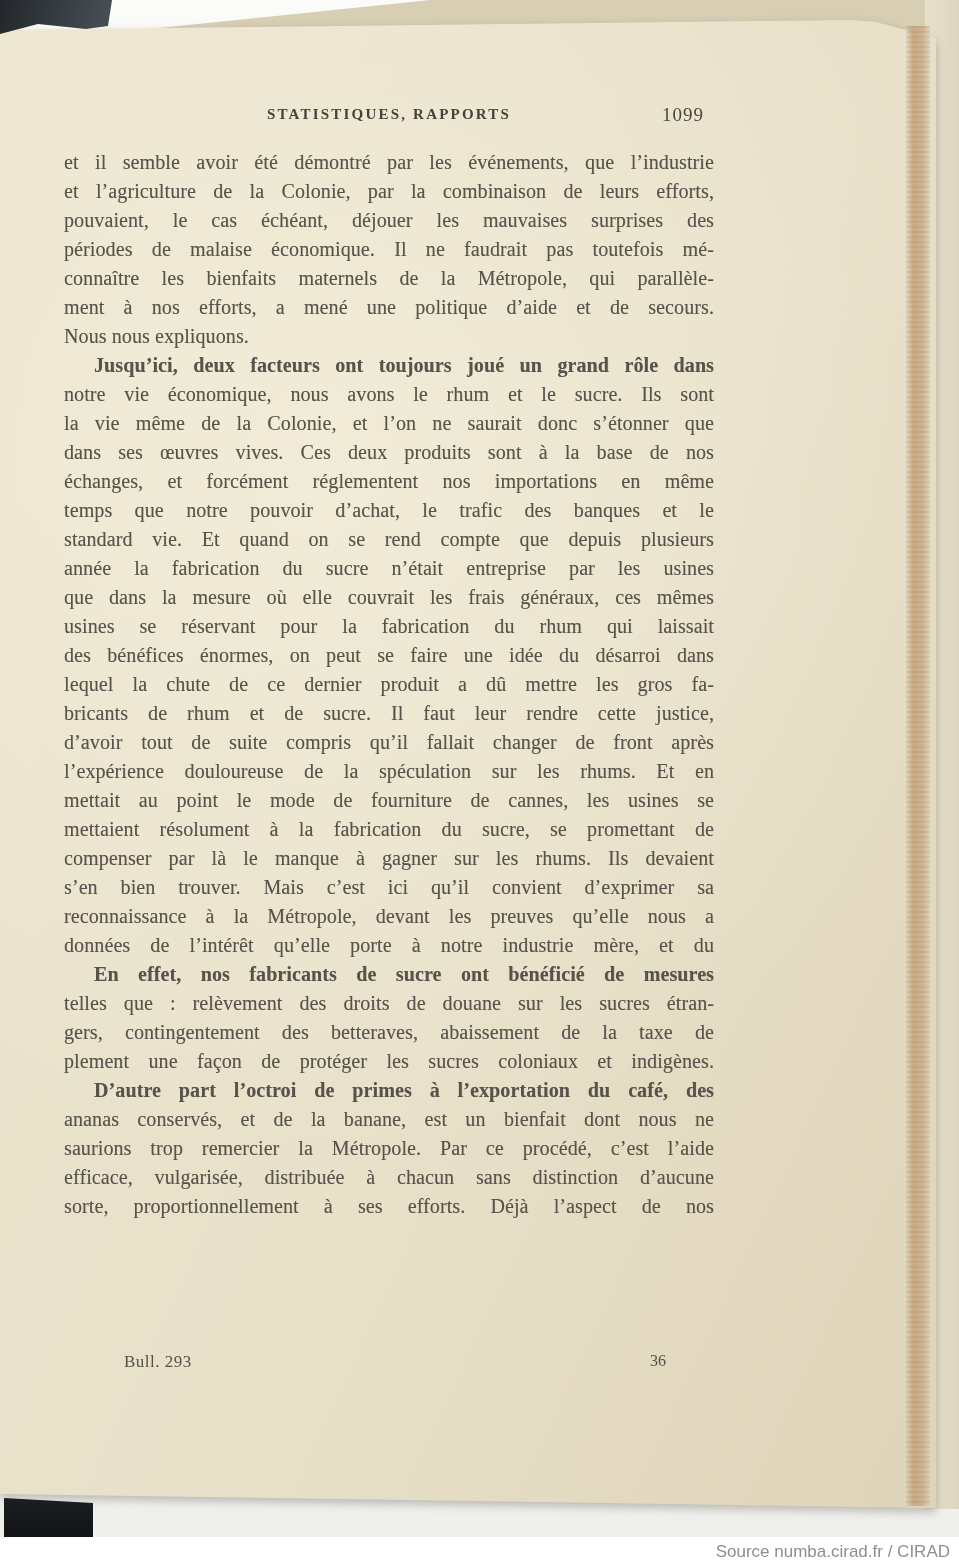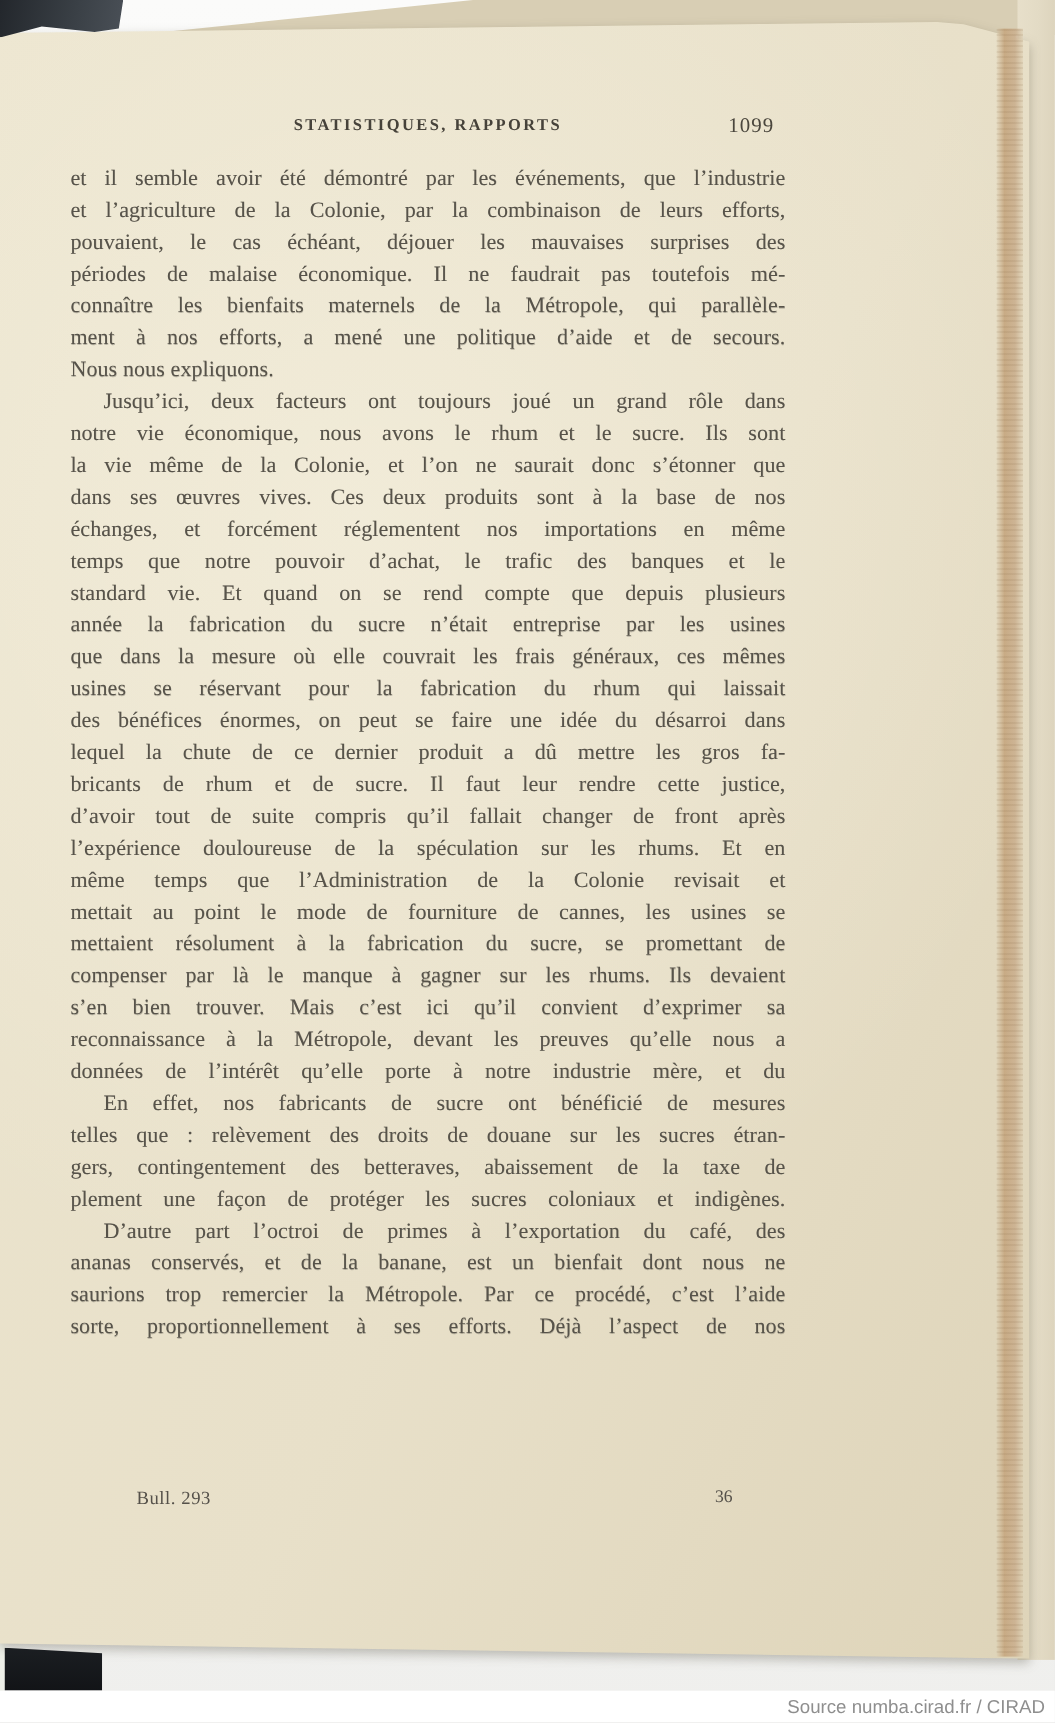--- a/index.html
+++ b/index.html
@@ -62,21 +62,21 @@
     font-size: 19px; color: #4a463d; letter-spacing: 1px;
   }
   .body-text { position: absolute; left: 64px; top: 128px; width: 650px; color: #57534a; }
   .body-text .line {
     font-size: 20px; line-height: 29px; height: 29px;
     text-align: justify; text-align-last: justify;
     white-space: nowrap; letter-spacing: 0.1px;
     text-shadow: 0.3px 0.3px 0.3px rgba(87,83,74,0.35);
   }
   .body-text .line.short { text-align-last: left; }
-  .body-text .line.indent { text-indent: 30px; }
+  .body-text .line.indent { text-indent: 30px; font-weight: bold; }
   .page-footer {
     position: absolute; left: 64px; top: 1332px; width: 650px;
     display: flex; justify-content: space-between;
     font-size: 17px; color: #55514a;
   }
   .page-footer .bull { margin-left: 60px; letter-spacing: 0.5px; }
   .page-footer .sig { margin-right: 48px; font-size: 16px; }
   .source-bar {
     position: absolute; left: 0; bottom: 0; width: 100%; height: 29px;
     background: #ffffff;
@@ -119,34 +119,34 @@
           <div class="line">temps que notre pouvoir d’achat, le trafic des banques et le</div>
           <div class="line">standard vie. Et quand on se rend compte que depuis plusieurs</div>
           <div class="line">année la fabrication du sucre n’était entreprise par les usines</div>
           <div class="line">que dans la mesure où elle couvrait les frais généraux, ces mêmes</div>
           <div class="line">usines se réservant pour la fabrication du rhum qui laissait</div>
           <div class="line">des bénéfices énormes, on peut se faire une idée du désarroi dans</div>
           <div class="line">lequel la chute de ce dernier produit a dû mettre les gros fa-</div>
           <div class="line">bricants de rhum et de sucre. Il faut leur rendre cette justice,</div>
           <div class="line">d’avoir tout de suite compris qu’il fallait changer de front après</div>
           <div class="line">l’expérience douloureuse de la spéculation sur les rhums. Et en</div>
-          <div class="line">même temps que l’Administration de la Colonie revisait et</div>
           <div class="line">mettait au point le mode de fourniture de cannes, les usines se</div>
           <div class="line">mettaient résolument à la fabrication du sucre, se promettant de</div>
           <div class="line">compenser par là le manque à gagner sur les rhums. Ils devaient</div>
           <div class="line">s’en bien trouver. Mais c’est ici qu’il convient d’exprimer sa</div>
           <div class="line">reconnaissance à la Métropole, devant les preuves qu’elle nous a</div>
           <div class="line">données de l’intérêt qu’elle porte à notre industrie mère, et du</div>
           <div class="line indent">En effet, nos fabricants de sucre ont bénéficié de mesures</div>
           <div class="line">telles que : relèvement des droits de douane sur les sucres étran-</div>
           <div class="line">gers, contingentement des betteraves, abaissement de la taxe de</div>
           <div class="line">plement une façon de protéger les sucres coloniaux et indigènes.</div>
           <div class="line indent">D’autre part l’octroi de primes à l’exportation du café, des</div>
           <div class="line">ananas conservés, et de la banane, est un bienfait dont nous ne</div>
           <div class="line">saurions trop remercier la Métropole. Par ce procédé, c’est l’aide</div>
+          <div class="line">efficace, vulgarisée, distribuée à chacun sans distinction d’aucune</div>
           <div class="line">sorte, proportionnellement à ses efforts. Déjà l’aspect de nos</div>
         </div>
       <div class="page-footer">
         <span class="bull">Bull. 293</span>
         <span class="sig">36</span>
       </div>
     </div>
   </div>
 
   <div class="fore-edge"></div>

